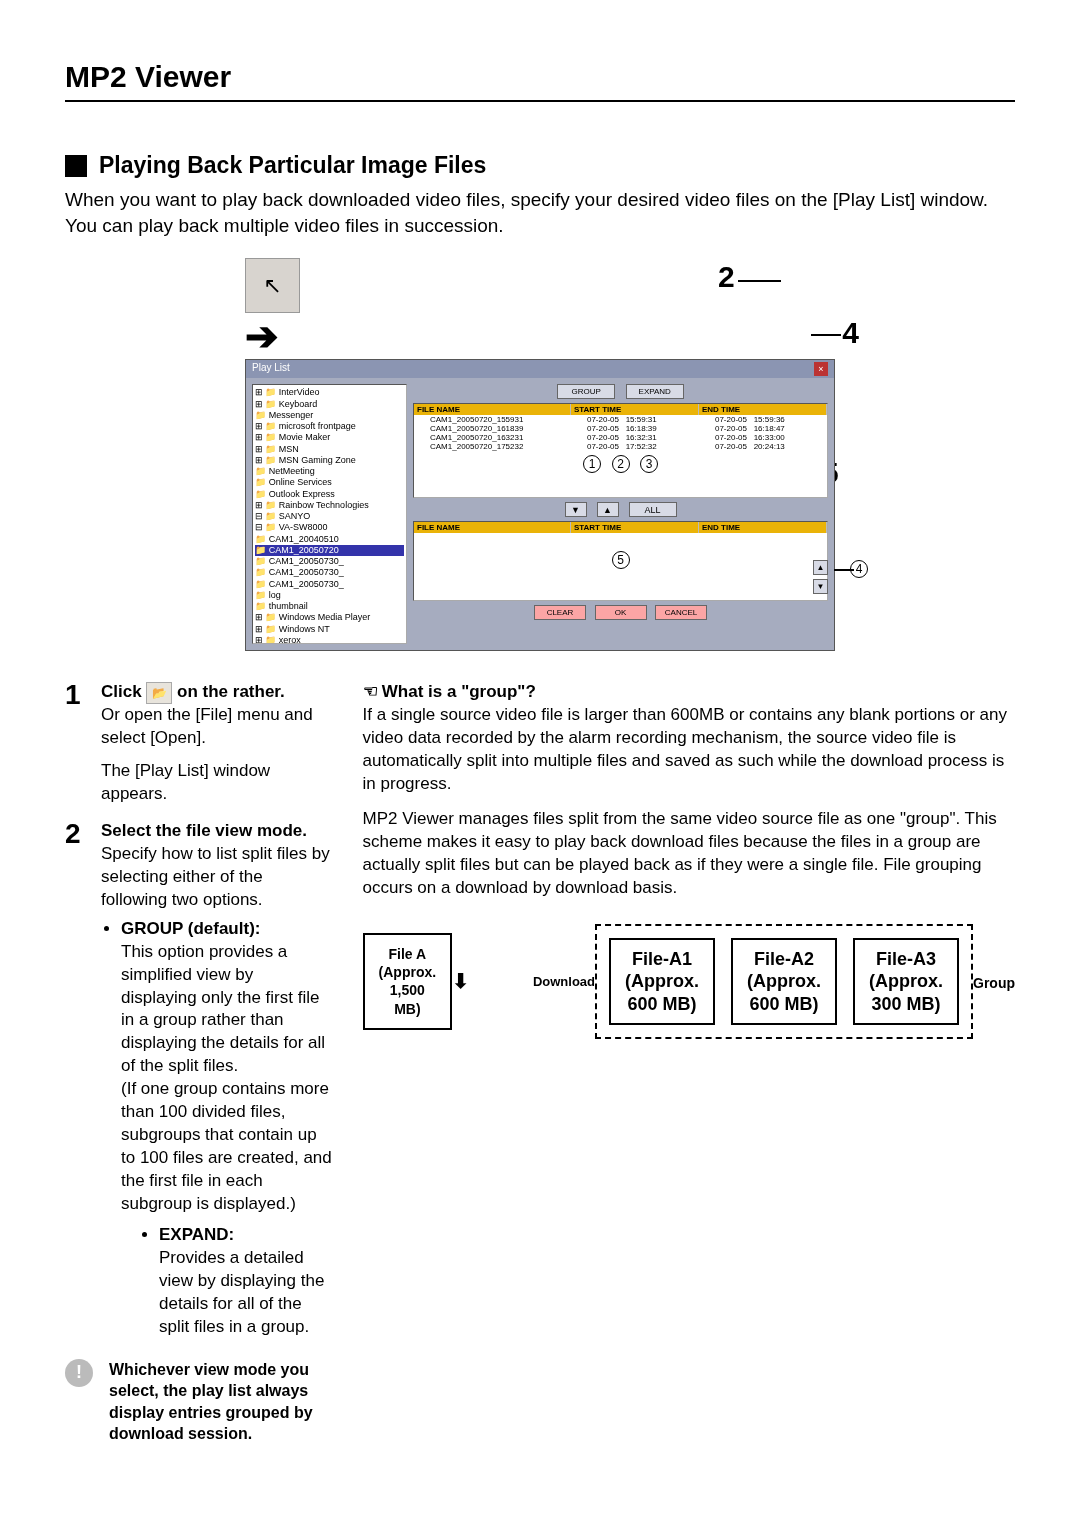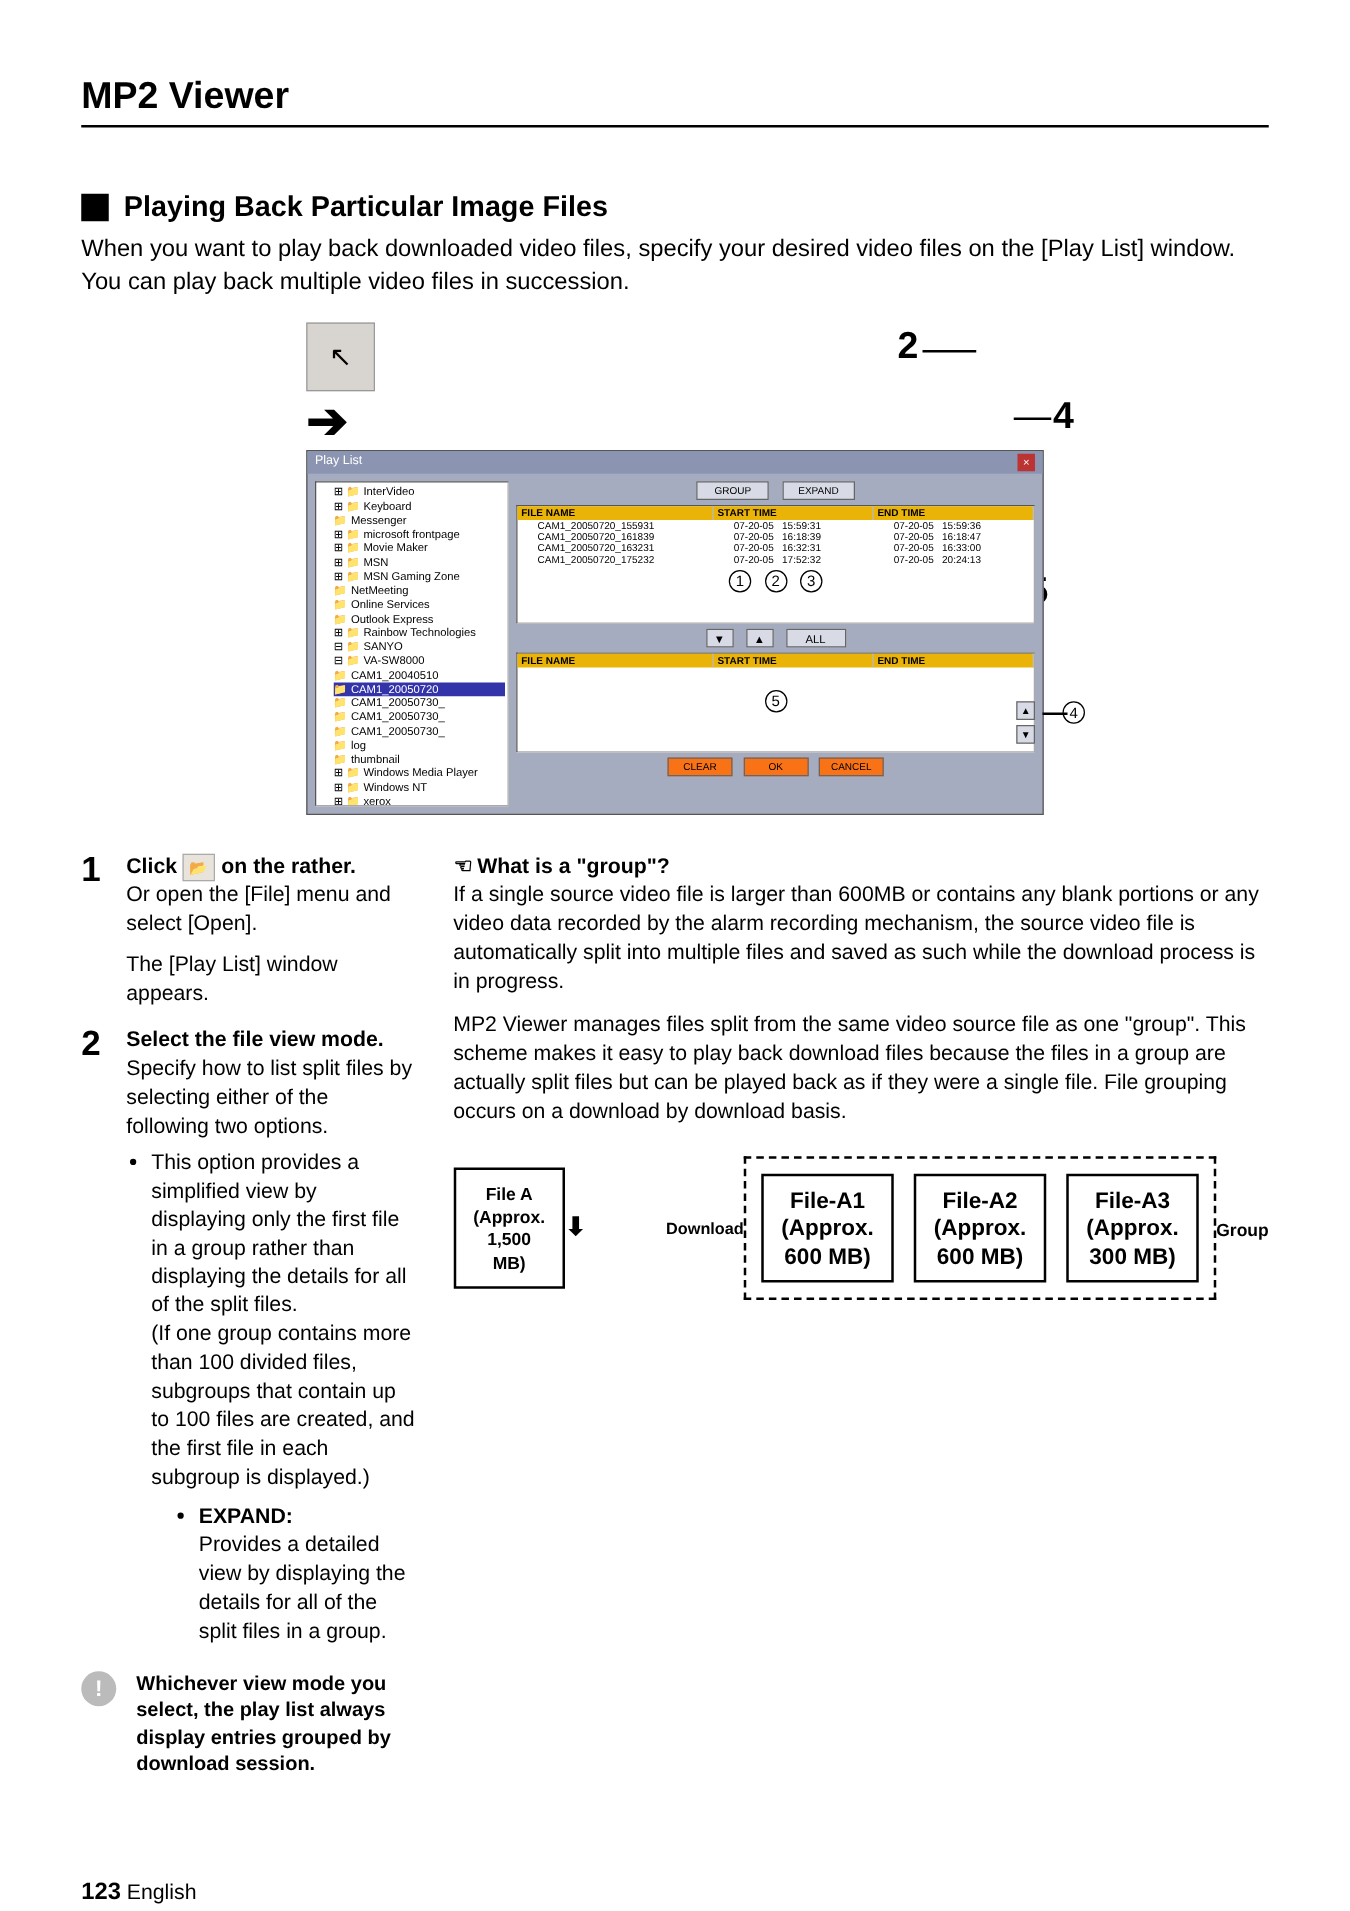--- a/index.html
+++ b/index.html
@@ -89,21 +89,21 @@
     width: 155px;
     background:#fff;
     border:1px inset #aaa;
     font-size:9px;
     line-height:1.25;
     padding:2px 2px;
     height: 260px;
     overflow:hidden;
     position:relative;
   }
-  .pl-tree-line { white-space:nowrap;margin-left:12px; }
+  .pl-tree-line { white-space:nowrap; }
   .pl-tree-sel { background:#33a; color:#fff; }
   .pl-right { flex:1; display:flex; flex-direction:column; gap:4px;}
   .pl-btns { text-align:center; }
   .pl-btn {
     display:inline-block;
     width:58px;
     border:1px solid #666;
     background:#d8dbe6;
     font-size:8px;
     text-align:center;
@@ -124,21 +124,21 @@
   .pl-th div{ border-right:1px solid #bbb;padding:1px 3px;}
   .pl-col1{width:38%;} .pl-col2{width:31%;} .pl-col3{width:31%;}
   .pl-rows{font-size:8px;}
   .pl-row{display:flex;}
   .pl-row div{padding:0 16px;}
   .pl-arrowbtns{display:flex;gap:10px;justify-content:center;font-size:9px;}
   .pl-smbtn{width:22px;height:15px;border:1px solid #666;background:#d8dbe6;display:flex;align-items:center;justify-content:center;}
   .pl-allbtn{width:48px;}
   .pl-table2{ background:#fff;border:1px inset #aaa;height:80px;}
   .pl-bottom{text-align:center;}
-  .pl-bigbtn{display:inline-block;width:52px;border:1px solid #666;background:#f97316;font-size:8px;padding:2px 0;margin:0 3px;}
+  .pl-bigbtn{display:inline-block;width:52px;border:1px solid #666;background:#fca5a5;font-size:8px;padding:2px 0;margin:0 3px;}
   .pl-updown{position:absolute;right:6px;top:200px;display:flex;flex-direction:column;gap:4px;}
   .pl-ud{width:15px;height:15px;border:1px solid #666;background:#d8dbe6;display:flex;align-items:center;justify-content:center;font-size:8px;}
 
   
   .callrow{position:relative;display:inline-block;}
   .call-num{
     font-size:30px;font-weight:bold;position:absolute;
   }
   .call-circ{
     display:inline-flex;width:18px;height:18px;border:1.5px solid #000;border-radius:50%;align-items:center;justify-content:center;font-size:12px;margin:0 4px;
@@ -340,20 +340,21 @@
       </div>
     </div>
 
     <div class="step">
       <div class="step-num">2</div>
       <div class="step-body">
         <div class="step-head">Select the file view mode.</div>
         <div>Specify how to list split files by selecting either of the following two options.</div>
         <ul class="opts">
           <li>
+            <div class="opt-head">GROUP (default):</div>
             <div style="white-space:pre-line;">This option provides a simplified view by displaying only the first file in a group rather than displaying the details for all of the split files.
 (If one group contains more than 100 divided files, subgroups that contain up to 100 files are created, and the first file in each subgroup is displayed.)</div>
           </li>
           <li style="margin-top:8px;margin-left:38px;">
             <div class="opt-head">EXPAND:</div>
             <div>Provides a detailed view by displaying the details for all of the split files in a group.</div>
           </li>
         </ul>
       </div>
     </div>

